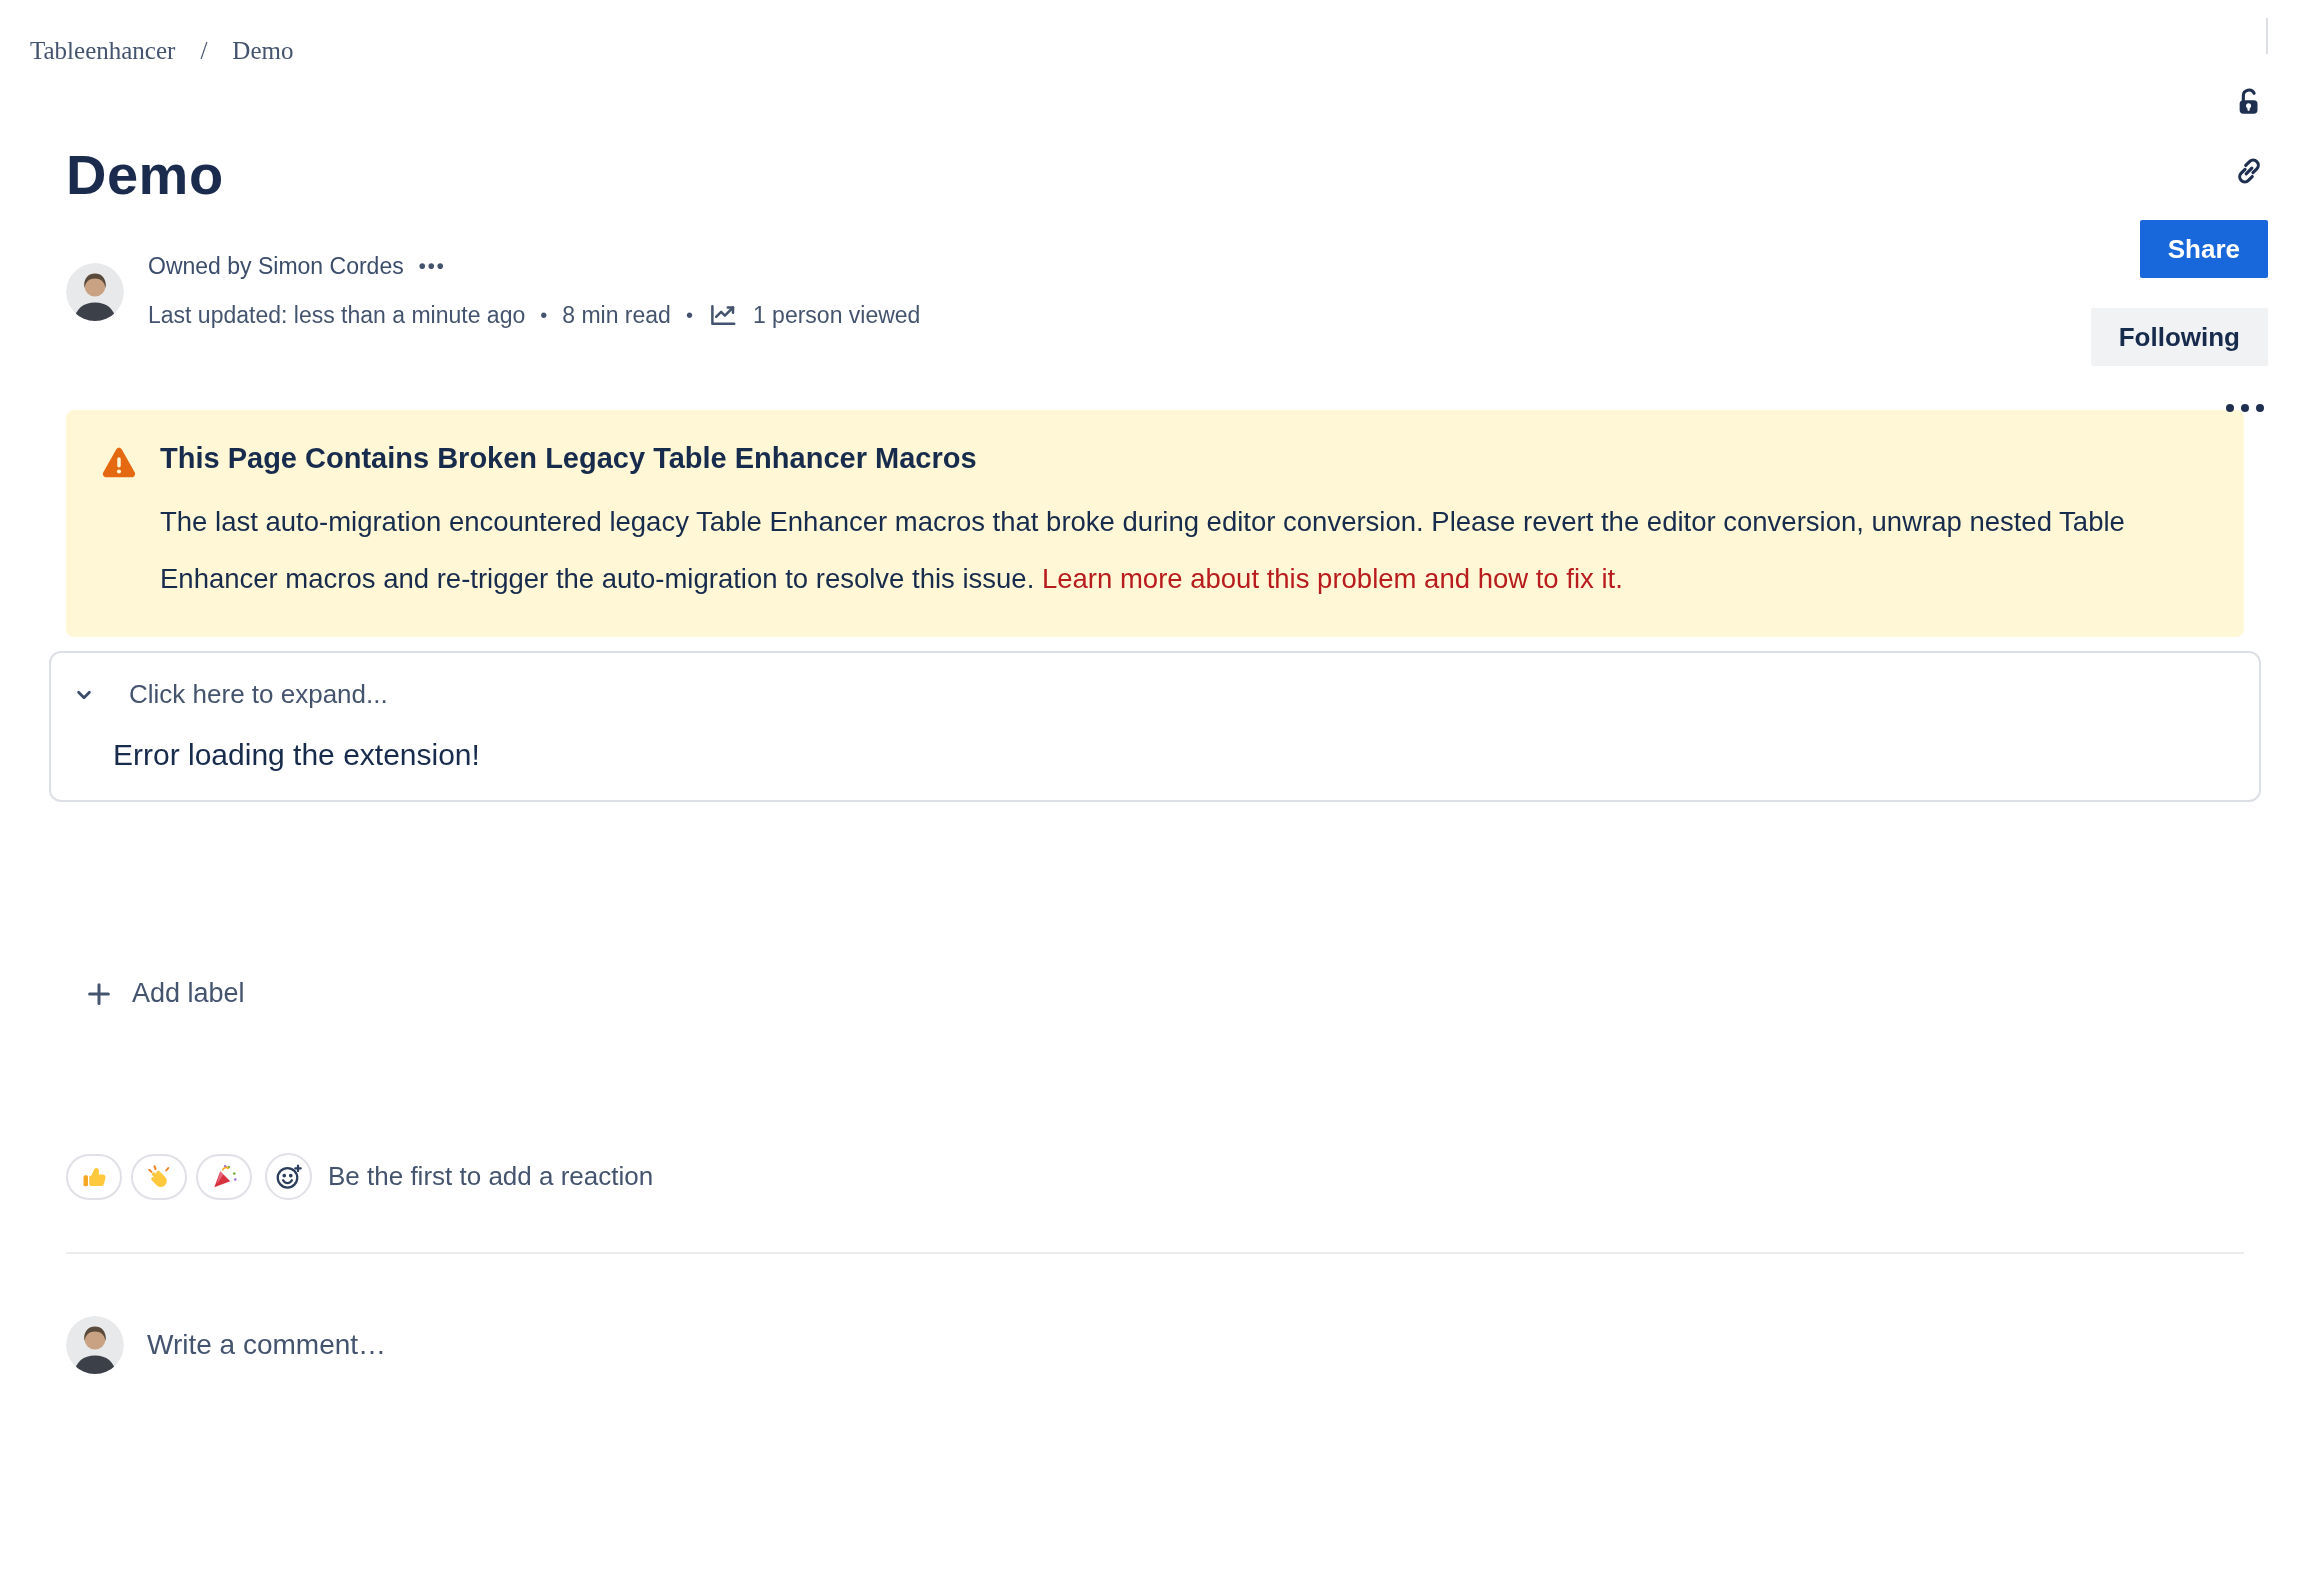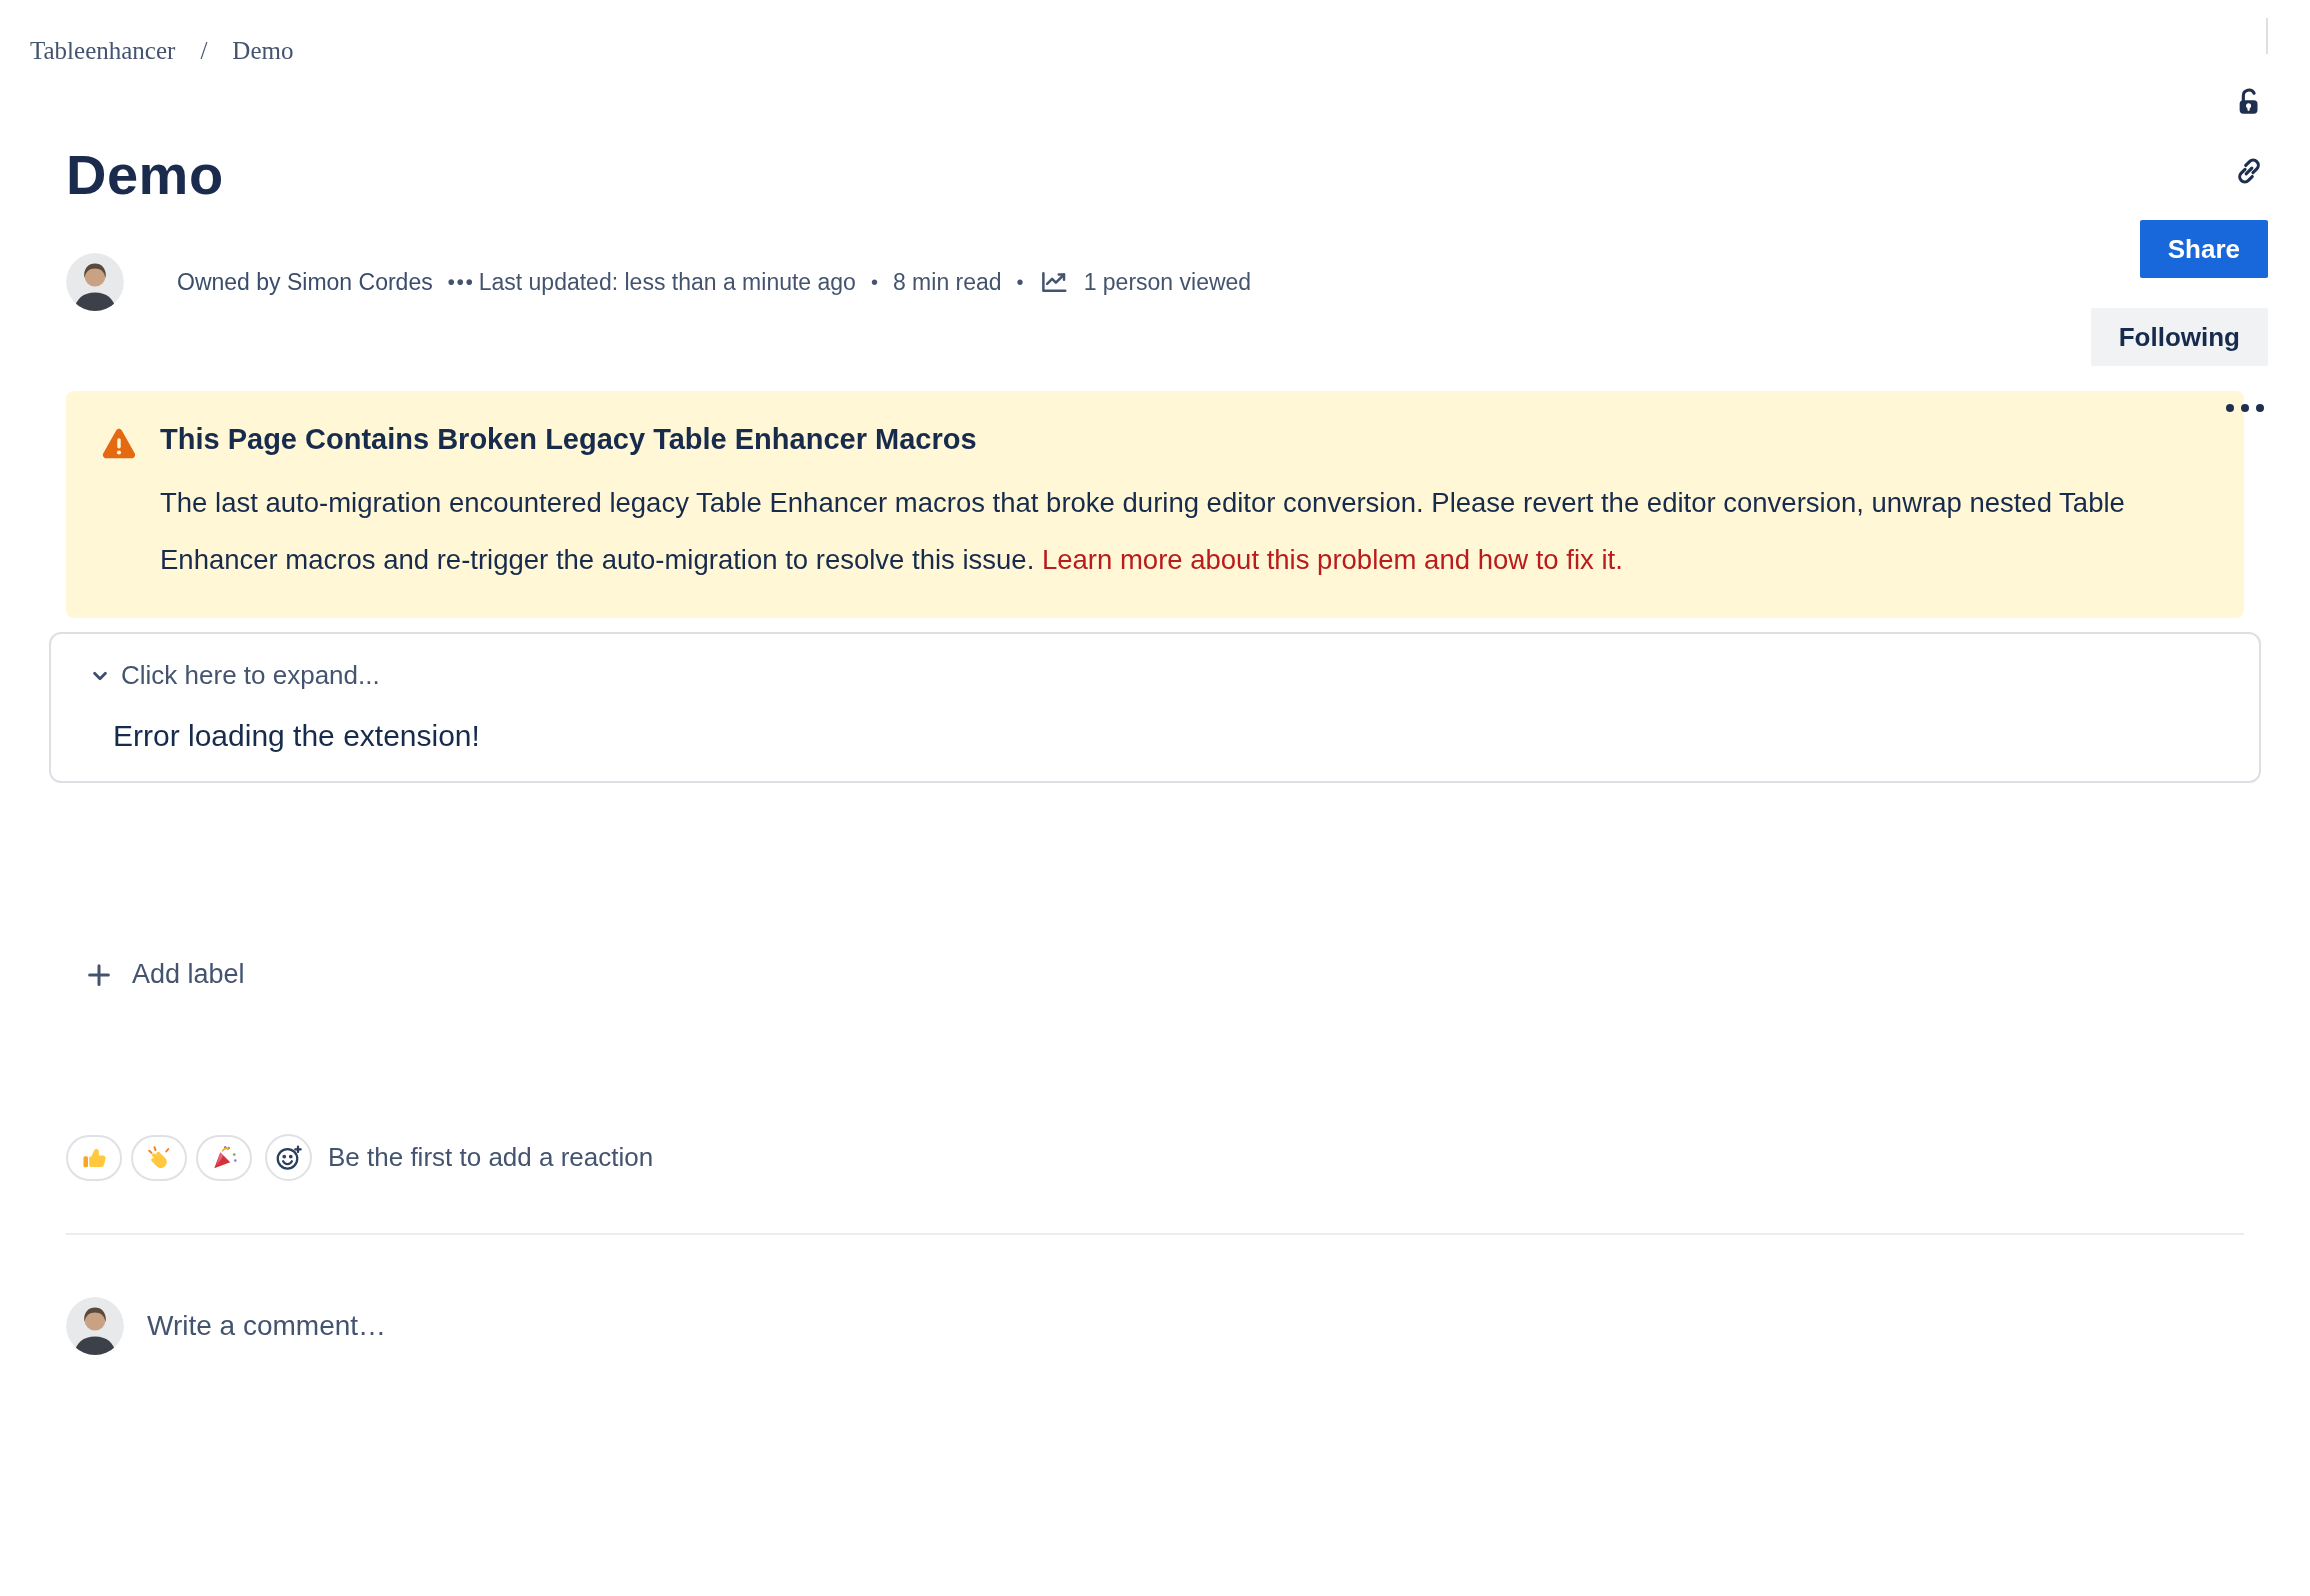--- a/index.html
+++ b/index.html
@@ -25,38 +25,38 @@
          padding:0 28px; height:58px; cursor:pointer; }
   .btn-primary { background:#1868DB; color:#ffffff; }
   .btn-subtle  { background:#F1F2F4; color:#172B4D; }
   .more-dots { display:flex; gap:7px; padding:8px 4px; cursor:pointer; }
   .more-dots i { width:8px; height:8px; border-radius:50%; background:#1e2f50; }
   
   .content { padding:0 66px; }
   .title { font-size:56px; font-weight:600; color:#1a2b4d; margin-top:50px; letter-spacing:.5px; }
   .byline { display:flex; gap:24px; margin-top:46px; align-items:center; }
   .avatar { width:58px; height:58px; border-radius:50%; overflow:hidden; flex:none; cursor:pointer; }
-  .byline-lines { display:flex; flex-direction:row; gap:4px;margin-left:29px; }
+  .byline-lines { display:flex; flex-direction:column; gap:20px; }
   .bl-row { display:flex; align-items:center; gap:15px; font-size:23px; }
   .owner { color:#3b4d6b; }
   .owner-more { color:#44546F; font-size:20px; letter-spacing:2px; font-weight:700; cursor:pointer; }
   .meta { color:#44546F; }
   .meta-dot { color:#44546F; font-size:20px; }
   .views-icon svg { width:30px; height:30px; display:block; }
   
   .banner { margin-top:80px; background:#FFF7D6; border-radius:8px; padding:32px 36px 30px 34px;
             display:flex; gap:22px; }
   .banner-icon svg { width:38px; height:38px; display:block; margin-top:2px; }
   .banner-heading { font-size:29px; font-weight:700; color:#172B4D; margin-bottom:18px; }
   .banner-body { font-size:27.5px; line-height:57px; color:#172B4D; max-width:2040px; }
   .banner-link { color:#b91c1c; text-decoration:none; cursor:pointer; }
   
   .expand { margin:14px -17px 0 -17px; border:2px solid #DCDFE4; border-radius:12px;
             padding:26px 0 28px; background:#fff; }
-  .expand-head { display:flex; align-items:center; gap:8px; padding-left:36px;
+  .expand-head { display:flex; align-items:center; gap:32px; padding-left:20px;
                  font-size:26px; color:#44546F; cursor:pointer; }
   .expand-head svg { width:26px; height:26px; }
   .expand-body { font-size:30px; color:#172B4D; margin-top:28px; padding-left:62px; }
   
   .add-label { margin-top:176px; display:flex; align-items:center; gap:18px; font-size:27px;
                color:#44546F; padding-left:18px; cursor:pointer; width:fit-content; }
   .add-label svg { width:30px; height:30px; }
   
   .reactions { margin-top:144px; display:flex; align-items:center; }
   .pill { width:56px; height:46px; border:2px solid #DFE1E6; border-radius:24px; background:#fff;

